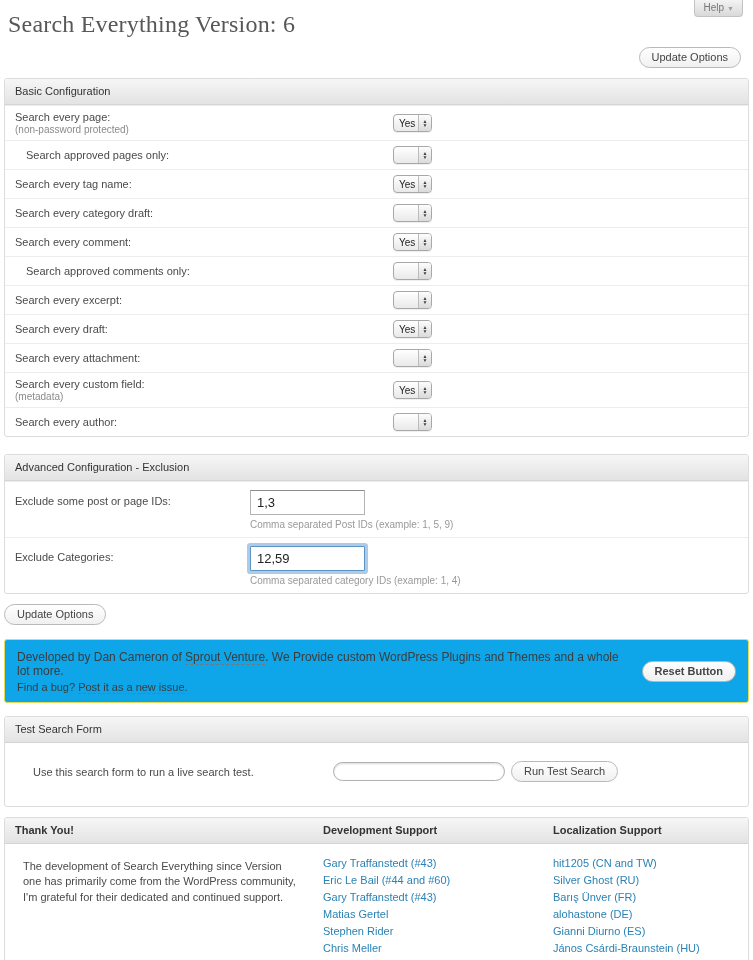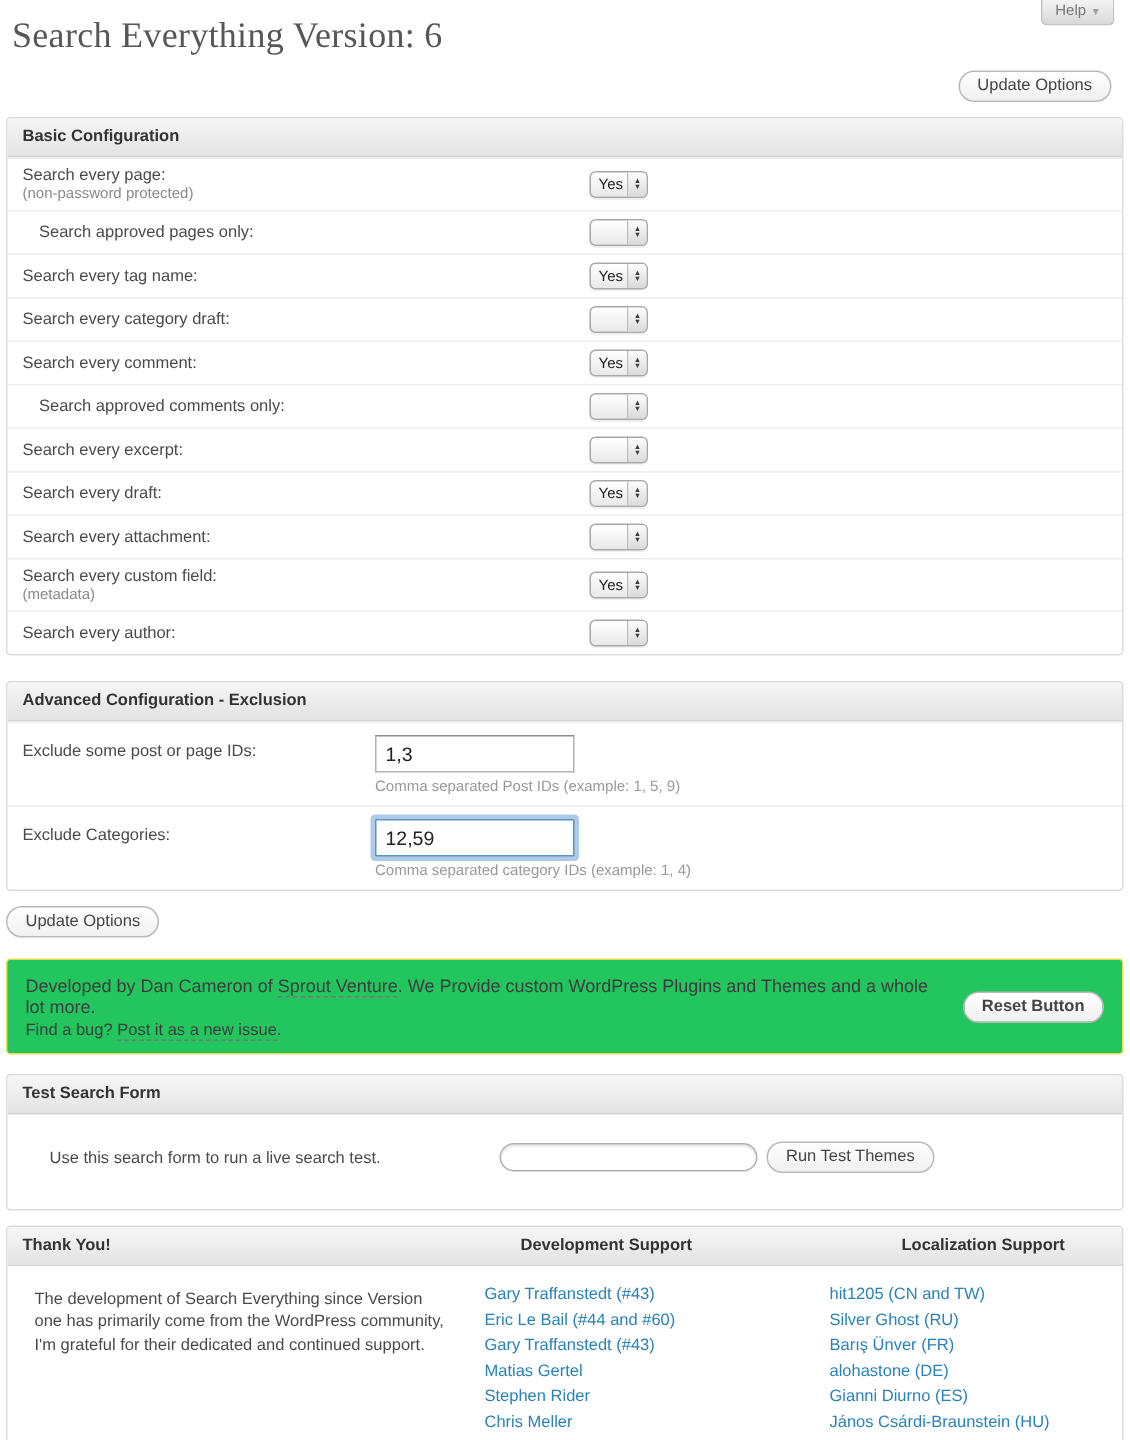--- a/index.html
+++ b/index.html
@@ -35,21 +35,21 @@
   }
 
   
   .box {
     margin:0 4px; border:1px solid #dcdcdc; background:#fff;
     border-radius:3px; overflow:hidden;
   }
   .box-header {
     background:linear-gradient(#f6f6f6,#e3e3e3);
     border-bottom:1px solid #d4d4d4;
-    font-weight:bold; color:#333; padding:6px 10px 7px;
+    font-weight:normal; color:#333; padding:6px 10px 7px;
   }
 
   
   .row { display:flex; align-items:center; border-top:1px solid #ededed; padding:5px 10px; min-height:27px; }
   .row:first-of-type { border-top:none; }
   .row-label { width:378px; }
   .row.indent .row-label { padding-left:11px; }
   .lbl { color:#4a4a4a; }
   .sublbl { display:block; font-size:10px; color:#8a8a8a; margin-top:1px; }
   .row-control { flex:1; }
@@ -67,35 +67,35 @@
     display:flex; flex-direction:column; align-items:center; justify-content:center;
     font-size:5px; line-height:4px; color:#3e3e3e;
     background:linear-gradient(#fdfdfd,#dadada); border-radius:0 3px 3px 0;
   }
 
   
   .adv-row { display:flex; border-top:1px solid #ededed; padding:8px 10px 7px; }
   .adv-row:first-of-type { border-top:none; }
   .adv-label { width:235px; padding-top:5px; color:#4a4a4a; }
   .adv-field input {
-    width:133px; height:25px; font-family:inherit; font-size:13px; color:#222;
+    width:115px; height:25px; font-family:inherit; font-size:13px; color:#222;
     padding:2px 6px; border:1px solid #b3b3b3; border-top-color:#8c8c8c; background:#fff;
   }
   .adv-field input.focused {
     border:1px solid #5a95c8; outline:none;
     box-shadow:0 0 0 3px rgba(108,159,208,.55);
     border-radius:1px;
   }
   .hint { font-size:10px; color:#999; margin-top:4px; }
 
   .bottom-actions { padding:10px 0 0 4px; }
 
   
   .banner {
-    margin:14px 4px 0; background:#22c55e; border:1px solid #e6db55; border-radius:3px;
+    margin:14px 4px 0; background:#0ea5e9; border:1px solid #e6db55; border-radius:3px;
     padding:10px 12px 9px; display:flex; align-items:center;
   }
   .banner-text { flex:1; }
   .banner-line1 { font-size:12px; color:#3c3c3c; }
   .banner-line2 { font-size:11px; color:#3c3c3c; margin-top:3px; }
   .banner a { color:#3c3c3c; text-decoration:none; border-bottom:1px dashed #777; cursor:pointer; }
   .banner .pill-btn { margin-left:14px;font-weight:bold; }
 
   
   .test-box { margin-top:13px; }
@@ -104,21 +104,21 @@
   .search-input {
     width:172px; height:19px; border:1px solid #b1b1b1; border-radius:10px;
     box-shadow:inset 0 1px 2px rgba(0,0,0,.15);
     padding:0 9px; font-family:inherit; font-size:11px; outline:none;
   }
   .test-content .pill-btn { margin-left:6px; }
 
   
   .thanks-box { margin-top:10px; }
   .t-grid { display:grid; grid-template-columns:308px 230px 1fr; }
-  .thanks-header { background:linear-gradient(#f6f6f6,#e3e3e3); border-bottom:1px solid #d4d4d4;gap:24px; }
+  .thanks-header { background:linear-gradient(#f6f6f6,#e3e3e3); border-bottom:1px solid #d4d4d4; }
   .thanks-header .hdr-cell { font-weight:bold; color:#333; padding:6px 10px 7px; }
   .thanks-body { padding:12px 0 10px; }
   .t-para { padding:3px 16px 0 18px; line-height:1.4; color:#4a4a4a; }
   .t-list { list-style:none; padding:2px 0 0 10px; }
   .t-list li { margin-bottom:6px; line-height:11px; }
   a.blue { color:#2a82b5; text-decoration:none; cursor:pointer; }
 </style>
 </head>
 <body>
 
@@ -287,21 +287,21 @@
       <div class="banner-line2"><span>Find a bug? </span><a>Post it as a new issue</a><span>.</span></div>
     </div>
     <button class="pill-btn">Reset Button</button>
   </div>
 
   <section class="box test-box">
     <div class="box-header">Test Search Form</div>
     <div class="test-content">
       <div class="test-desc">Use this search form to run a live search test.</div>
       <input type="text" class="search-input" value="" style="">
-      <button class="pill-btn">Run Test Themes</button>
+      <button class="pill-btn">Run Test Search</button>
     </div>
   </section>
 
   <section class="box thanks-box">
     <div class="thanks-header t-grid">
       <div class="hdr-cell">Thank You!</div>
       <div class="hdr-cell">Development Support</div>
       <div class="hdr-cell">Localization Support</div>
     </div>
     <div class="thanks-body t-grid">

